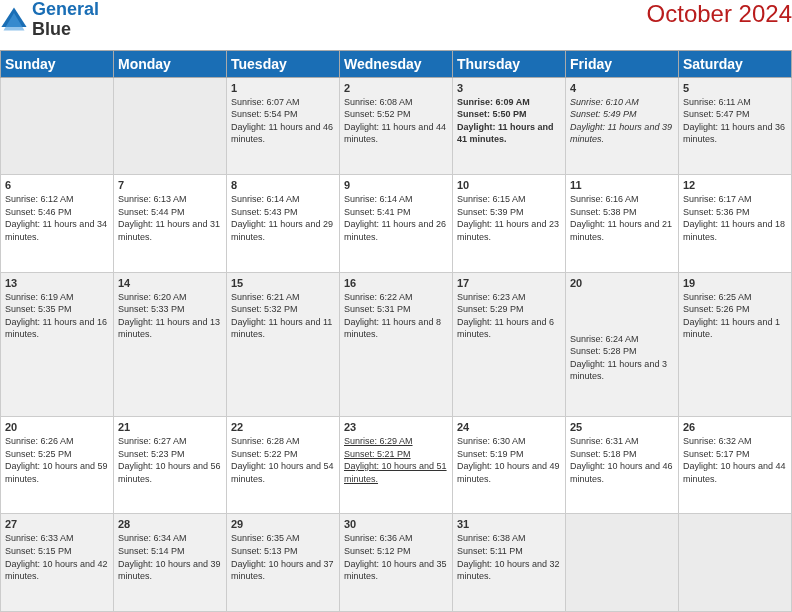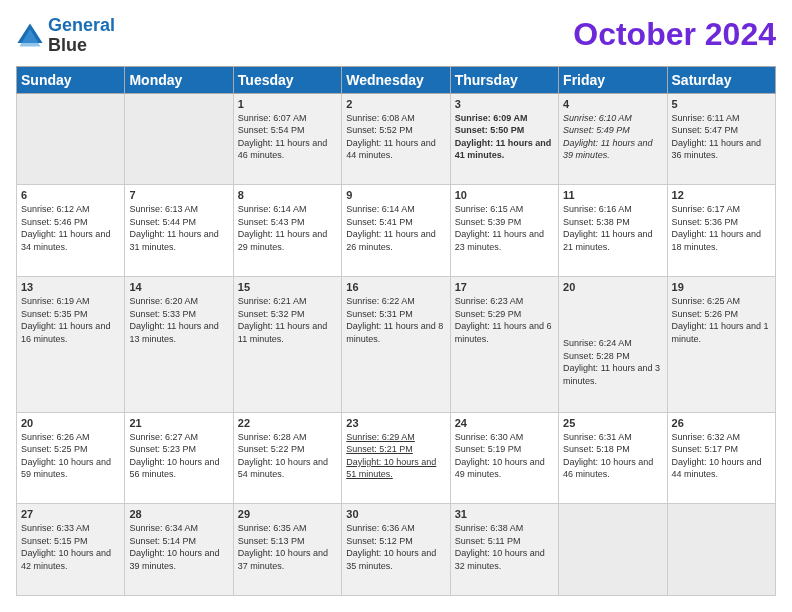--- a/index.html
+++ b/index.html
@@ -6,21 +6,20 @@
     body {
       width: 792px;
       height: 612px;
       font-family: Arial, sans-serif;
       background: #fff;
       overflow: hidden;
     }
     .page {
       width: 792px;
       height: 612px;
-      padding: 16px;
       display: flex;
       flex-direction: column;
     }
     .header {
       display: flex;
       justify-content: space-between;
       align-items: flex-start;
       margin-bottom: 10px;
     }
     .logo {
@@ -38,23 +37,23 @@
     }
     .logo-icon {
       width: 28px;
       height: 28px;
       margin-right: 4px;
     }
     .title-block {
       text-align: right;
     }
     .month-title {
-      font-size: 32px;
-      font-weight: bold;
-      color: #6d28d9;
+      font-size: 24px;
+      font-weight: normal;
+      color: #b91c1c;
     }
     .location-title {
       font-size: 16px;
       color: #444;
     }
     .calendar {
       flex: 1;
       border: 1px solid #ccc;
       border-collapse: collapse;
       width: 100%;

